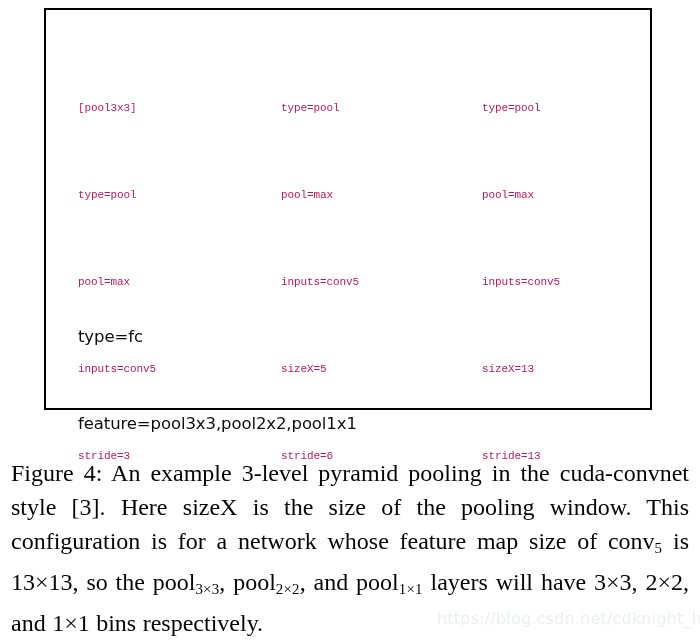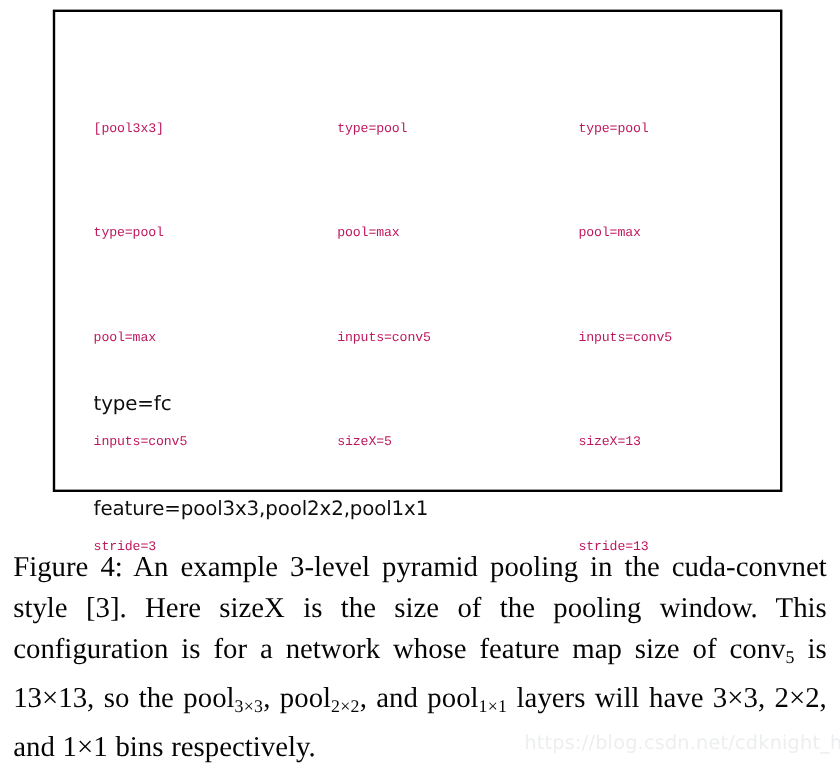--- a/index.html
+++ b/index.html
@@ -109,20 +109,21 @@
       <span class="config-line">pool=max</span>
       <span class="config-line">inputs=conv5</span>
       <span class="config-line">stride=3</span>
     </div>
 
     <div class="config-col col-2">
       <span class="config-line">type=pool</span>
       <span class="config-line">pool=max</span>
       <span class="config-line">inputs=conv5</span>
       <span class="config-line">sizeX=5</span>
+      <span class="config-line">stride=6</span>
     </div>
 
     <div class="config-col col-3">
       <span class="config-line">type=pool</span>
       <span class="config-line">pool=max</span>
       <span class="config-line">inputs=conv5</span>
       <span class="config-line">sizeX=13</span>
       <span class="config-line">stride=13</span>
     </div>
 

